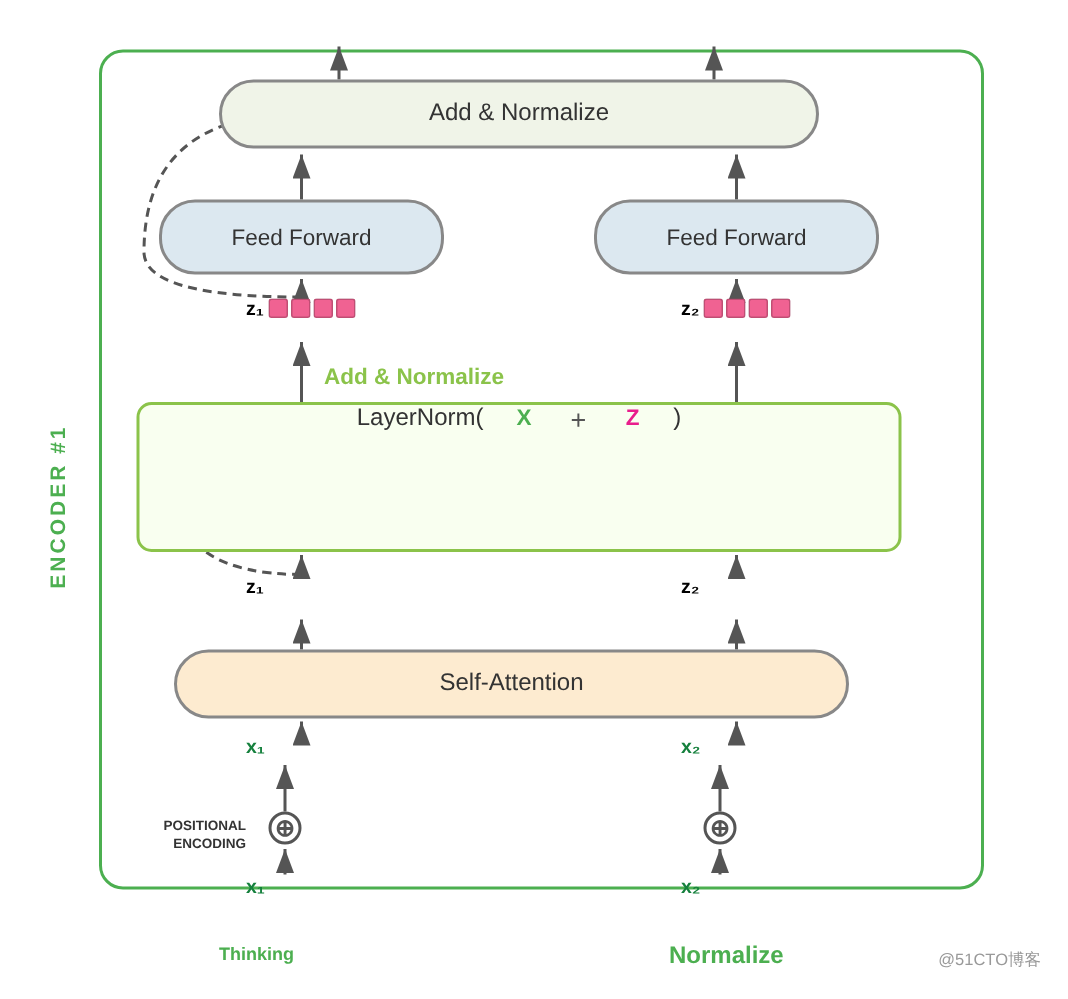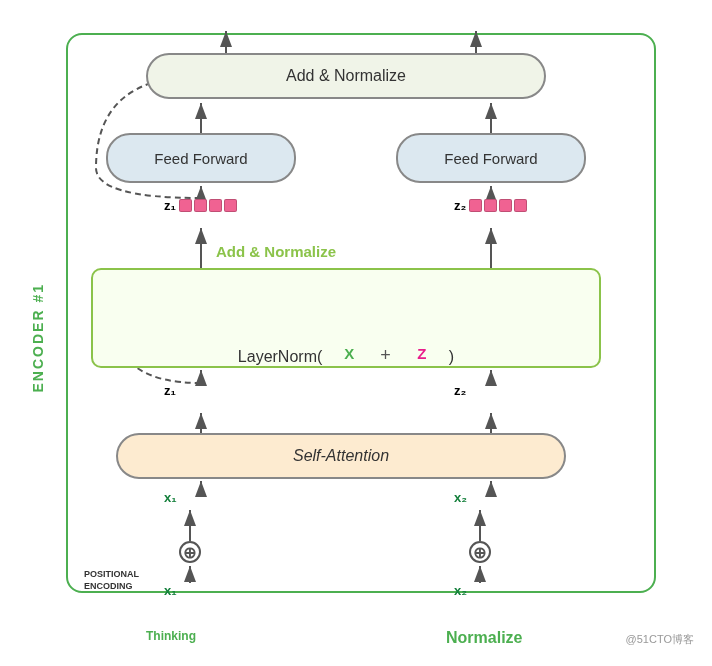--- a/index.html
+++ b/index.html
@@ -121,21 +121,21 @@
     .layernorm-box {
       position: absolute;
       left: 75px;
       top: 255px;
       width: 510px;
       height: 100px;
       border: 2.5px solid #8BC34A;
       border-radius: 10px;
       background: #f9fff0;
       display: flex;
-      align-items: flex-end;
+      align-items: flex-start;
       justify-content: center;
       font-size: 16px;
       color: #333;
     }
 
     
     .z1-mid {
       position: absolute;
       left: 148px;
       top: 370px;
@@ -155,21 +155,20 @@
       width: 450px;
       height: 46px;
       border: 2px solid #888;
       border-radius: 24px;
       background: #fdebd0;
       display: flex;
       align-items: center;
       justify-content: center;
       font-size: 16px;
       color: #333;
-      font-style: italic;
     }
 
     
     .x1-input {
       position: absolute;
       left: 148px;
       top: 477px;
     }
 
     .x2-input {
@@ -187,24 +186,24 @@
 
     .pos-enc-right {
       position: absolute;
       left: 453px;
       top: 528px;
     }
 
     .pos-enc-label {
       position: absolute;
       left: 68px;
-      top: 556px;
+      top: 532px;
       font-size: 9px;
       color: #333;
-      text-align: left;
+      text-align: right;
       width: 80px;
       line-height: 1.3;
       font-weight: bold;
     }
 
     
     .x1-bottom {
       position: absolute;
       left: 148px;
       top: 570px;

